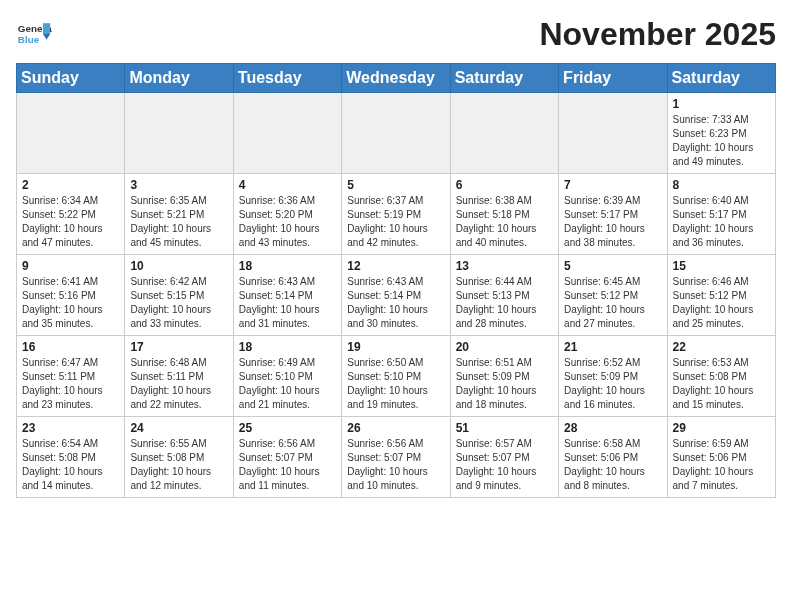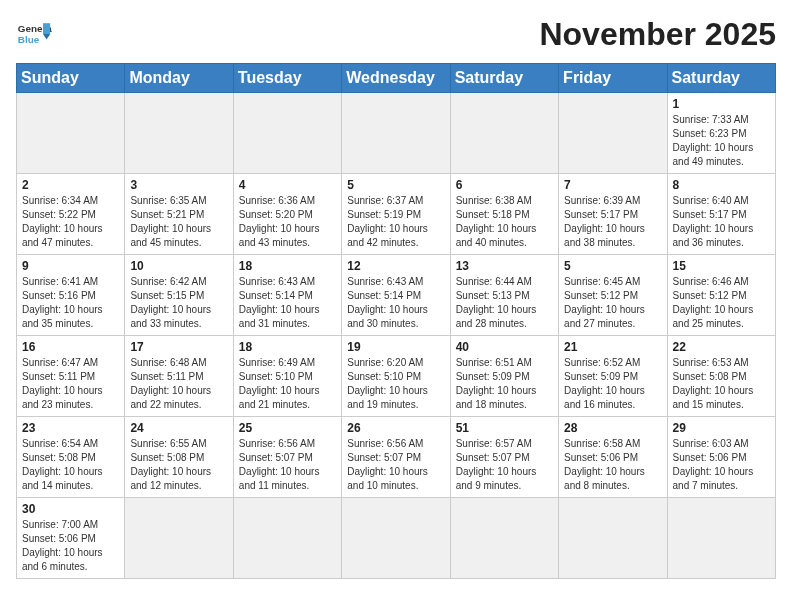--- a/index.html
+++ b/index.html
@@ -241,27 +241,27 @@
         </td>
         <td>
           <span class="day-num">18</span>
           <div class="cell-info">Sunrise: 6:49 AM
 Sunset: 5:10 PM
 Daylight: 10 hours
 and 21 minutes.</div>
         </td>
         <td>
           <span class="day-num">19</span>
-          <div class="cell-info">Sunrise: 6:20 AM
+          <div class="cell-info">Sunrise: 6:50 AM
 Sunset: 5:10 PM
 Daylight: 10 hours
 and 19 minutes.</div>
         </td>
         <td>
-          <span class="day-num">40</span>
+          <span class="day-num">20</span>
           <div class="cell-info">Sunrise: 6:51 AM
 Sunset: 5:09 PM
 Daylight: 10 hours
 and 18 minutes.</div>
         </td>
         <td>
           <span class="day-num">21</span>
           <div class="cell-info">Sunrise: 6:52 AM
 Sunset: 5:09 PM
 Daylight: 10 hours
@@ -313,35 +313,20 @@
         </td>
         <td>
           <span class="day-num">28</span>
           <div class="cell-info">Sunrise: 6:58 AM
 Sunset: 5:06 PM
 Daylight: 10 hours
 and 8 minutes.</div>
         </td>
         <td>
           <span class="day-num">29</span>
-          <div class="cell-info">Sunrise: 6:03 AM
+          <div class="cell-info">Sunrise: 6:59 AM
 Sunset: 5:06 PM
 Daylight: 10 hours
 and 7 minutes.</div>
         </td>
-      </tr>
-      <tr class="last-row">
-        <td>
-          <span class="day-num">30</span>
-          <div class="cell-info">Sunrise: 7:00 AM
-Sunset: 5:06 PM
-Daylight: 10 hours
-and 6 minutes.</div>
-        </td>
-        <td class="empty"></td>
-        <td class="empty"></td>
-        <td class="empty"></td>
-        <td class="empty"></td>
-        <td class="empty"></td>
-        <td class="empty"></td>
       </tr>
     </tbody>
 </table>
 
 </body></html>

